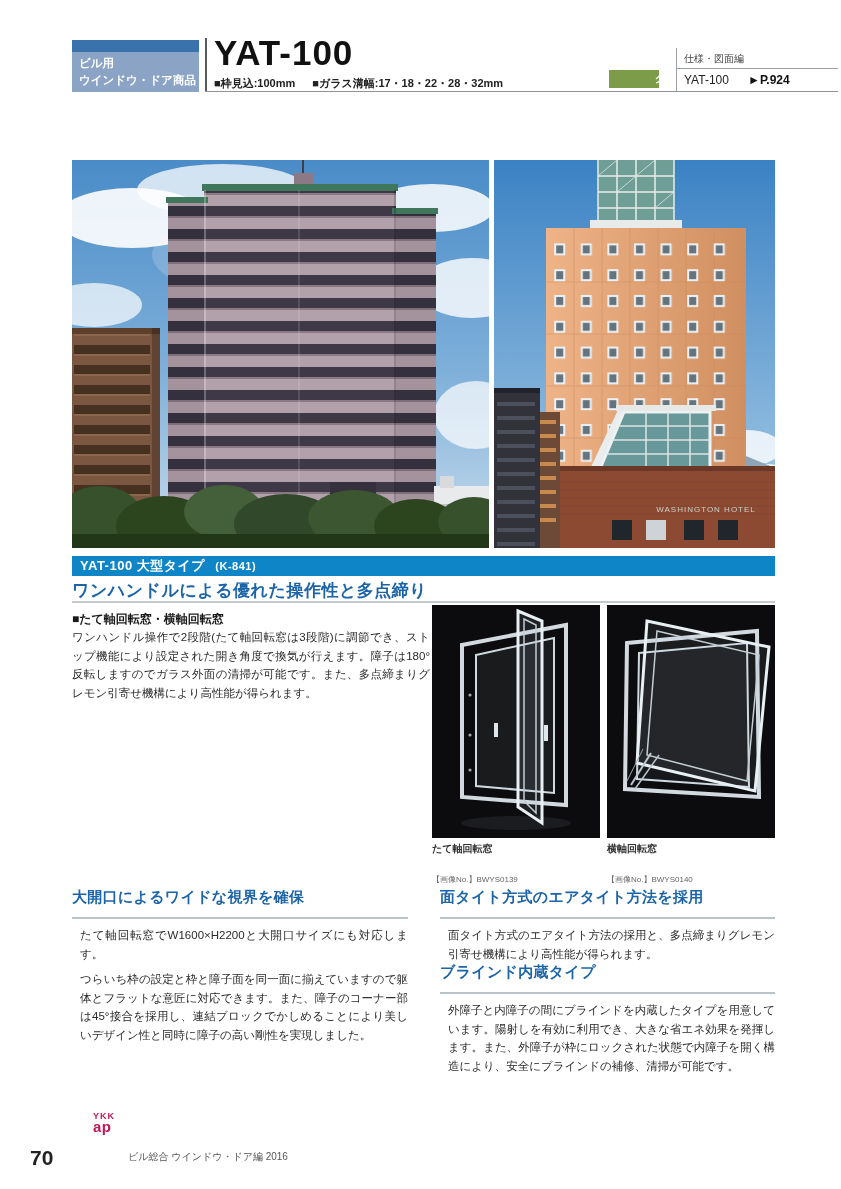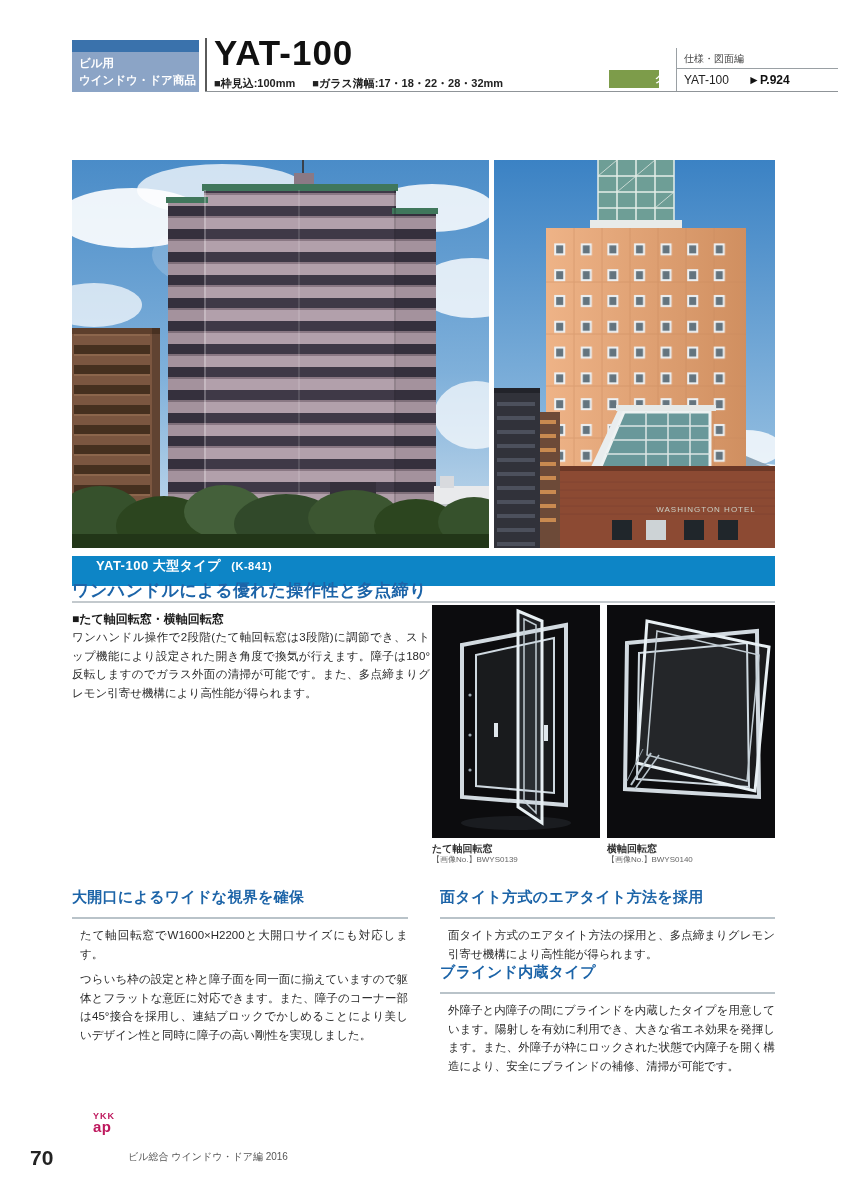--- a/index.html
+++ b/index.html
@@ -26,35 +26,35 @@
 
   .headline { position:absolute; left:72px; top:112px; font-size:21px; font-weight:bold; color:#1c64a8; letter-spacing:0.5px; }
 
   
   .photo { position:absolute; top:160px; height:388px; overflow:hidden; }
   .photo.left  { left:72px;  width:417px; }
   .photo.right { left:494px; width:281px; }
   .photo svg { display:block; }
 
   
-  .section-bar { position:absolute; left:72px; top:556px; width:703px; height:30px; background:#0d85c6; color:#fff;
-                 font-weight:bold; font-size:13px; line-height:20px; padding-left:24px; letter-spacing:0.5px; }
+  .section-bar { position:absolute; left:72px; top:556px; width:703px; height:20px; background:#0d85c6; color:#fff;
+                 font-weight:bold; font-size:13px; line-height:20px; padding-left:8px; letter-spacing:0.5px; }
   .section-bar .code { font-size:11px; margin-left:6px; font-weight:bold; }
   .section-heading { position:absolute; left:72px; top:579px; font-size:17px; font-weight:bold; color:#1c64a8; letter-spacing:0.5px; }
   .section-rule { position:absolute; left:72px; top:601px; width:703px; height:2px; background:#c3c9cd; }
   .section-sub { position:absolute; left:72px; top:611px; font-size:12px; font-weight:bold; color:#1a1a1a; }
   .section-body { position:absolute; left:72px; top:628px; width:358px; font-size:11.5px; line-height:1.62; color:#2a2a2a; text-align:justify; }
 
   .prod-img { position:absolute; top:605px; width:168px; height:233px; background:#0c0c0e; }
   .prod-img.a { left:432px; }
   .prod-img.b { left:607px; }
   .prod-cap { position:absolute; top:843px; font-size:10px; font-weight:bold; color:#333; line-height:1.2; }
   .prod-cap.a { left:432px; }
   .prod-cap.b { left:607px; }
-  .prod-cap .imgno { display:block; font-size:8px; font-weight:normal; color:#666; margin-top:0; }
+  .prod-cap .imgno { display:block; font-size:8px; font-weight:normal; color:#666; margin-top:20px; }
 
   
   .feature { position:absolute; width:336px; }
   .feature .ft { font-size:15px; font-weight:bold; color:#1c64a8; padding-bottom:10px; border-bottom:2px solid #b9c3c9; letter-spacing:0.3px; }
   .feature .fb { margin-top:7px; font-size:11.5px; line-height:1.62; color:#2a2a2a; text-align:justify;margin-left:8px; }
   .f1 { left:72px;  top:888px; }
   .f2 { left:440px; top:888px; width:335px; }
   .f3 { left:72px;  top:963px; }
   .f4 { left:440px; top:963px; width:335px; }
 

